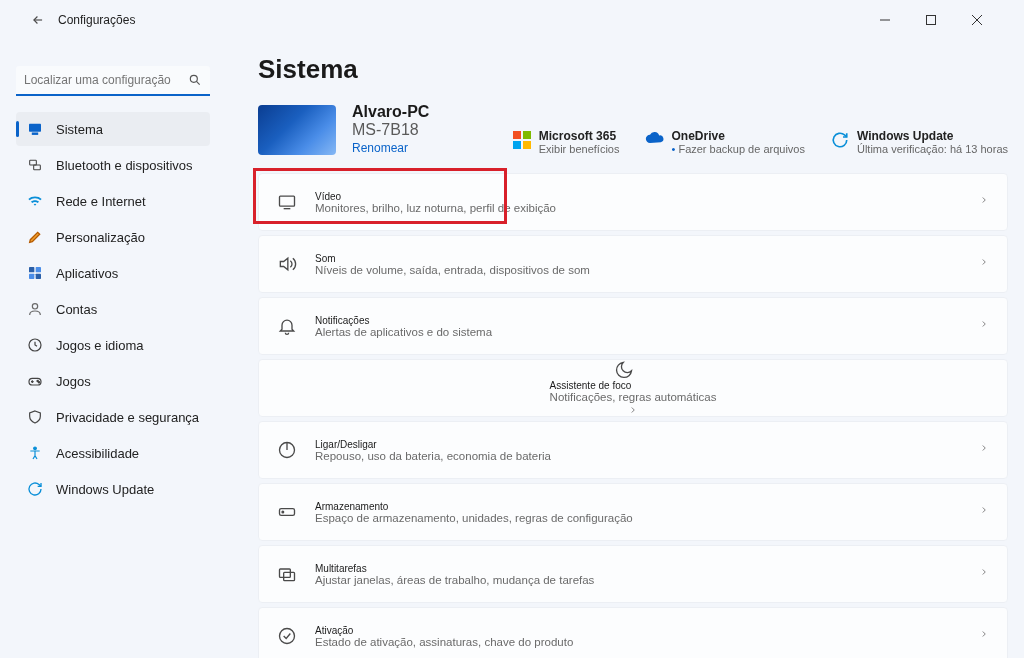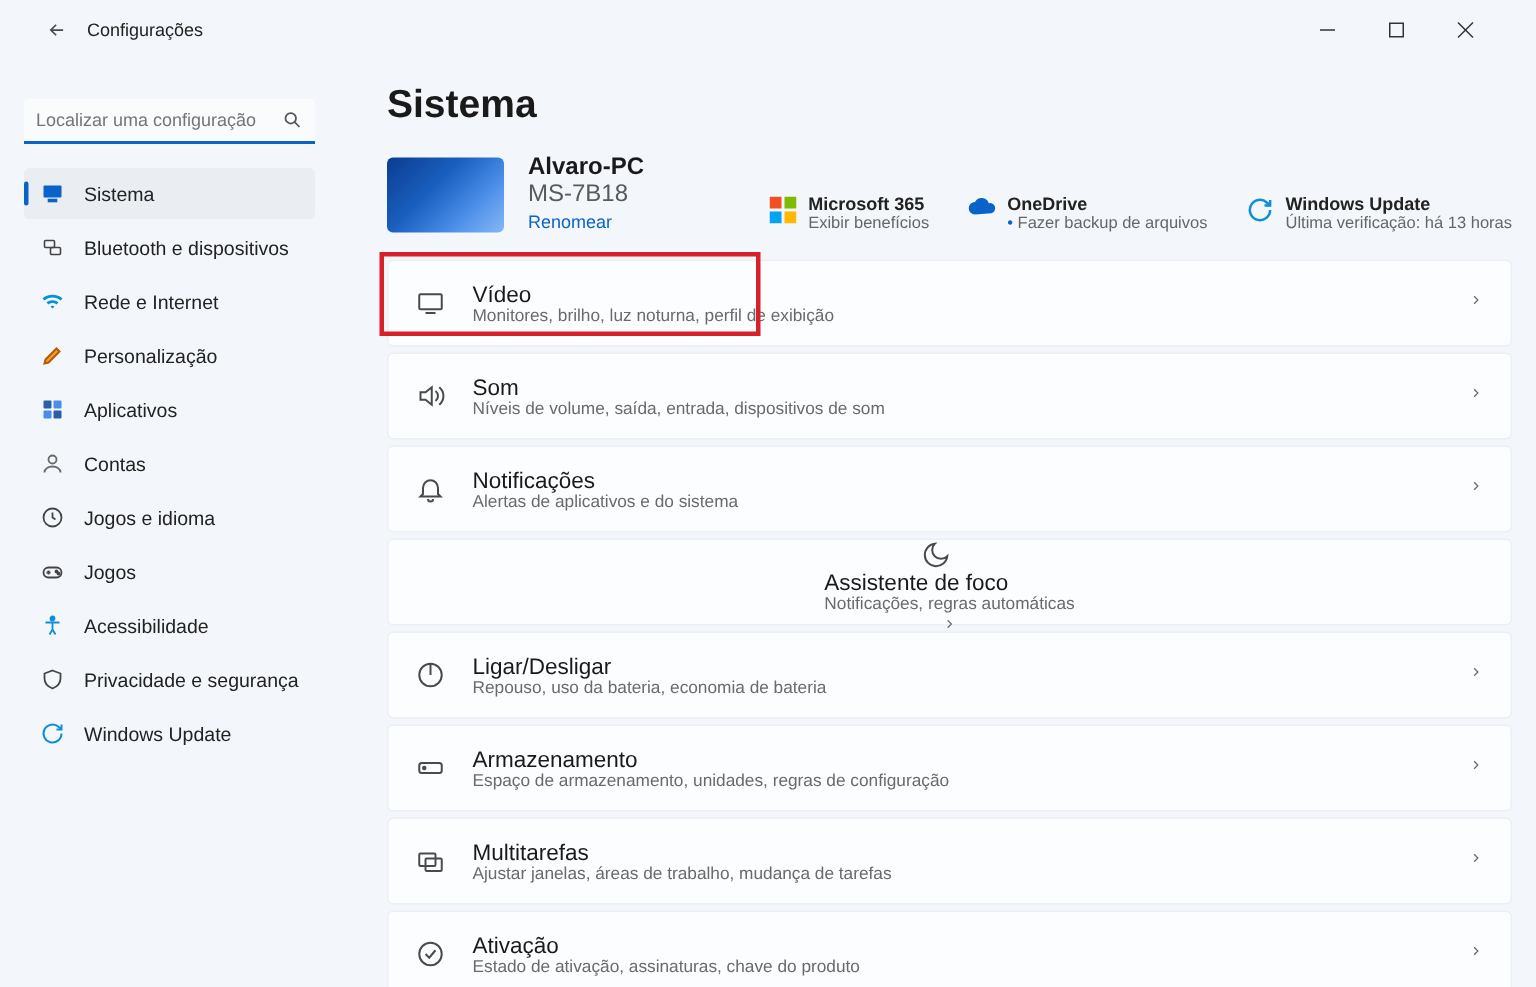--- a/index.html
+++ b/index.html
@@ -44,21 +44,21 @@
 .hlink .htexts { display:flex; flex-direction:column; }
 .hlink .htitle { font-size:12px; font-weight:600; color:#222; }
 .hlink .hsub { font-size:11px; color:#666; }
 .hlink .hsub.bullet::before { content:"• "; color:#0a63c9; }
 
 .rows { display:flex; flex-direction:column; gap:4px; }
 .row { background:#fcfdfe; border:1px solid #eceff4; border-radius:4px; height:58px; display:flex; align-items:center; padding:0 18px; cursor:pointer; }
 .row .ricon { width:20px; height:20px; color:#4a4a4a; margin-right:18px; flex-shrink:0; }
 .row .ricon svg { width:20px; height:20px; }
 .row .rtexts { display:flex; flex-direction:column; flex:1; }
-.row .rtitle { font-size:15px; color:#1a1a1a; }
+.row .rtitle { font-size:10px; color:#1a1a1a; }
 .row .rsub { font-size:11.5px; color:#6a6a6a; }
 .row .chev { color:#6a6a6a; }
 .hlbox { position:absolute; border:3px solid #d8202a; pointer-events:none; }
 </style>
 </head>
 <body>
 
 <div class="titlebar">
   <div class="back">
     <svg width="14" height="14" viewBox="0 0 24 24" fill="none" stroke="currentColor" stroke-width="2">
@@ -168,34 +168,34 @@
               <rect x="3" y="8" width="18" height="10" rx="5"></rect>
               <circle cx="16" cy="12" r="1" fill="#444"></circle>
               <circle cx="18" cy="14" r="1" fill="#444"></circle>
               <path d="M8 11v4M6 13h4"></path>
             </svg>
           </span>
           <span>Jogos</span>
         </div>
         <div class="navitem">
           <span class="nicon">
+            <svg viewBox="0 0 24 24" fill="none" stroke="#444" stroke-width="1.8">
+              <path d="M12 3l8 3v5c0 5-3 8-8 10-5-2-8-5-8-10V6z"></path>
+            </svg>
+          </span>
+          <span>Privacidade e segurança</span>
+        </div>
+        <div class="navitem">
+          <span class="nicon">
             <svg viewBox="0 0 24 24" fill="none" stroke="#0a8fd8" stroke-width="1.8">
               <circle cx="12" cy="5" r="2" fill="#0a8fd8"></circle>
               <path d="M5 9h14M12 9v7m-3 5l3-5 3 5"></path>
             </svg>
           </span>
           <span>Acessibilidade</span>
-        </div>
-        <div class="navitem">
-          <span class="nicon">
-            <svg viewBox="0 0 24 24" fill="none" stroke="#444" stroke-width="1.8">
-              <path d="M12 3l8 3v5c0 5-3 8-8 10-5-2-8-5-8-10V6z"></path>
-            </svg>
-          </span>
-          <span>Privacidade e segurança</span>
         </div>
         <div class="navitem">
           <span class="nicon">
             <svg viewBox="0 0 24 24" fill="none" stroke="#0a8fd8" stroke-width="2">
               <path d="M21 12a9 9 0 11-3-6.7L21 8"></path>
               <path d="M21 3v5h-5"></path>
             </svg>
           </span>
           <span>Windows Update</span>
         </div>

